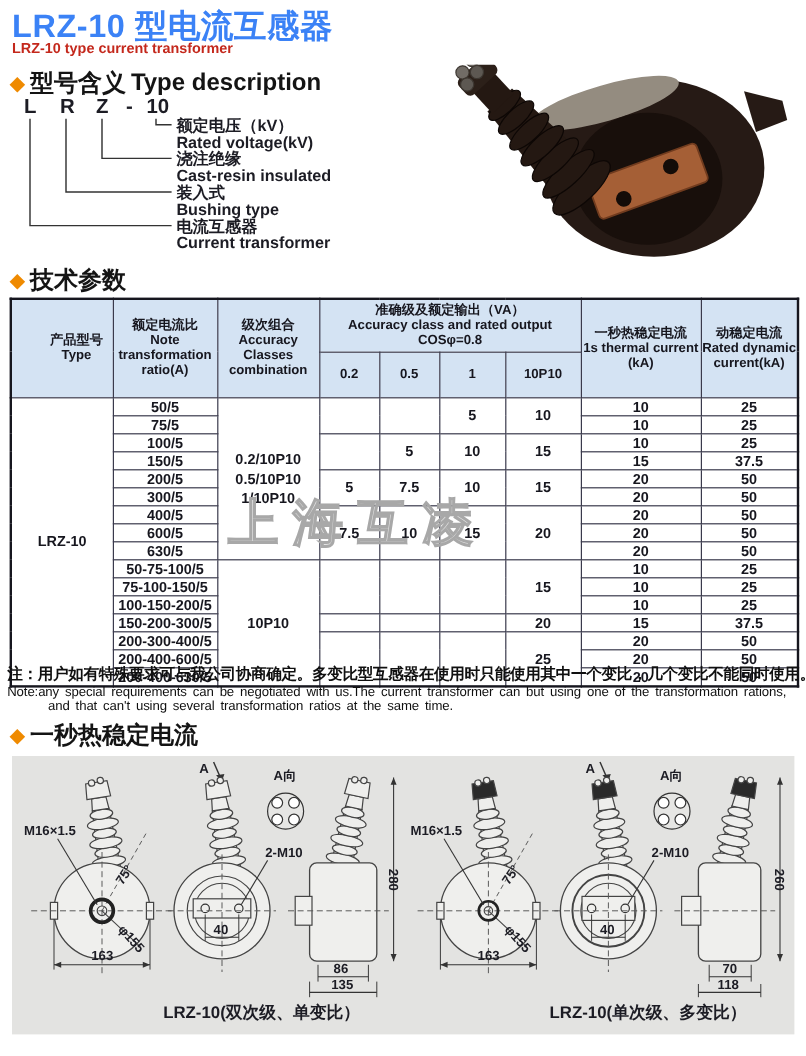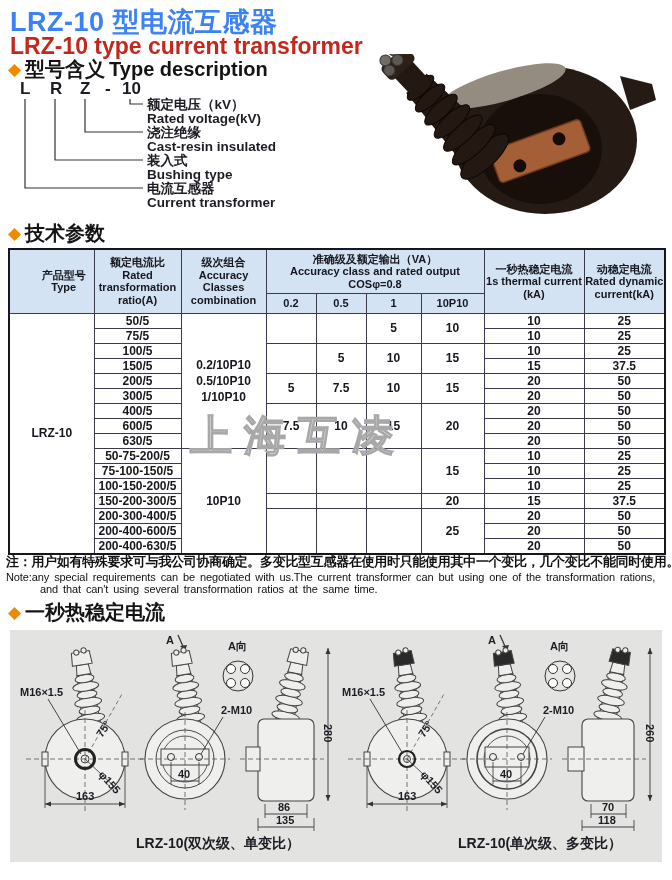--- a/index.html
+++ b/index.html
@@ -3,21 +3,21 @@
 <meta charset="utf-8">
 <style>
   * { margin:0; padding:0; box-sizing:border-box; }
   body { font-family:"Liberation Sans","DejaVu Sans",sans-serif; background:#888; }
   .page { position:relative; width:672px; height:880px; background:#ffffff; overflow:hidden;
           margin:0 auto; }
 
   
   .main-title { position:absolute; left:10px; top:4px; font-size:27px; font-weight:bold;
                 color:#3b82f6; letter-spacing:0.5px; }
-  .sub-title  { position:absolute; left:10px; top:33px; font-size:23px; font-weight:bold;
+  .sub-title  { position:absolute; left:10px; top:33px; font-size:12px; font-weight:bold;
                 color:#c4281c;text-align:center; }
 
   .sec-head { position:absolute; left:8px; font-size:20px; font-weight:bold; color:#141414;
               display:flex; align-items:center; gap:4px; }
   .diamond { color:#ef8a00; font-size:17px; line-height:1; }
 
   
   table.tech { position:absolute; left:8px; top:248px; width:656px; border-collapse:collapse;
                table-layout:fixed; }
   table.tech td, table.tech th { border:1px solid #3a3a4c; text-align:center; vertical-align:middle;
@@ -134,41 +134,41 @@
         <col style="width:55px">
         <col style="width:63px">
       <col style="width:100px">
         <col style="width:81px">
     </colgroup>
     <tbody>
         <tr>
       <th class="hd pre" rowspan="2" style="height:64px;padding-left:24px;">产品型号
 Type</th>
       <th class="hd pre" rowspan="2">额定电流比
-Rated
+Note
 transformation
 ratio(A)</th>
       <th class="hd pre" rowspan="2">级次组合
 Accuracy
 Classes
 combination</th>
       <th class="hd" colspan="4" style="height:44px;">
         <div>准确级及额定输出（VA）</div>
         <div>Accuracy class and rated output</div>
         <div>COSφ=0.8</div>
       </th>
       <th class="hd pre" rowspan="2">一秒热稳定电流
 1s thermal current
 (kA)</th>
       <th class="hd pre" rowspan="2">动稳定电流
 Rated dynamic
 current(kA)</th>
     </tr>
     <tr>
-      <th class="hd" style="height:20px;">0.2</th>
+      <th class="hd" style="height:38px;">0.2</th>
       <th class="hd">0.5</th>
       <th class="hd">1</th>
       <th class="hd">10P10</th>
     </tr>
 
     <tr>
       <td class="cell" rowspan="16">LRZ-10</td>
       <td class="cell ratio">50/5</td>
       <td class="combo pre" rowspan="9">0.2/10P10
 0.5/10P10
@@ -226,21 +226,21 @@
       <td class="cell ratio">600/5</td>
       <td class="cell">20</td>
       <td class="cell">50</td>
     </tr>
     <tr>
       <td class="cell ratio">630/5</td>
       <td class="cell">20</td>
       <td class="cell">50</td>
     </tr>
     <tr>
-      <td class="cell ratio">50-75-200/5</td>
+      <td class="cell ratio">50-75-100/5</td>
       <td class="cell combo" rowspan="7">10P10</td>
       <td class="cell" rowspan="3"></td>
       <td class="cell" rowspan="3"></td>
       <td class="cell" rowspan="3"></td>
       <td class="cell" rowspan="3">15</td>
       <td class="cell">10</td>
       <td class="cell">25</td>
     </tr>
     <tr>
       <td class="cell ratio">75-100-150/5</td>

